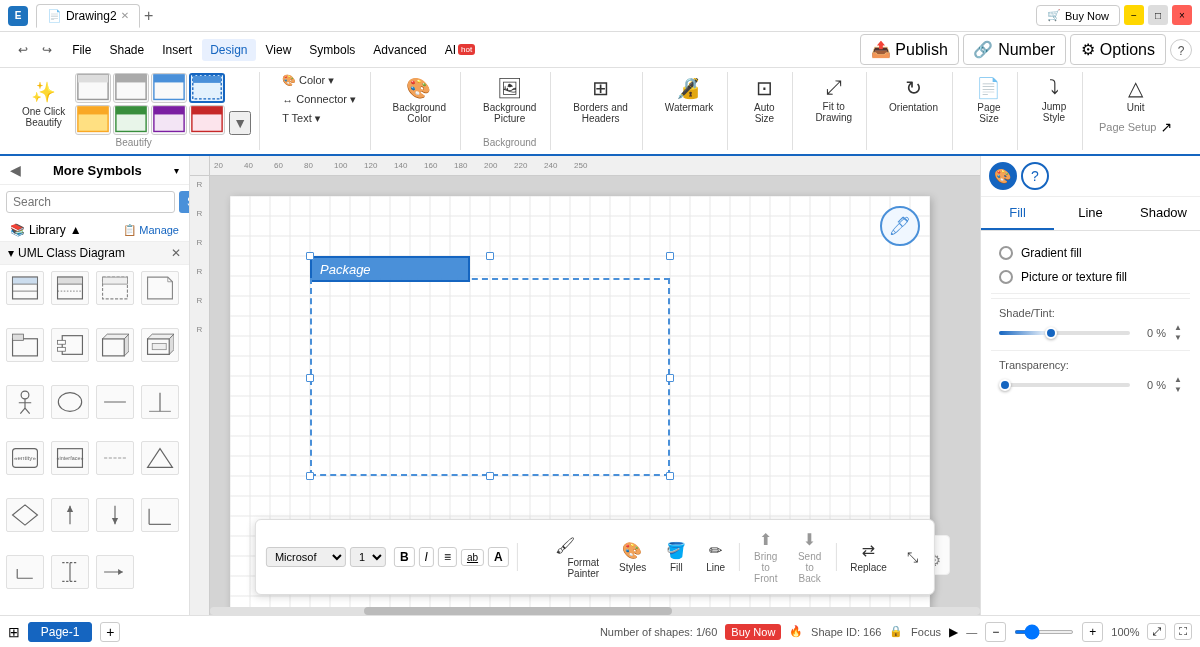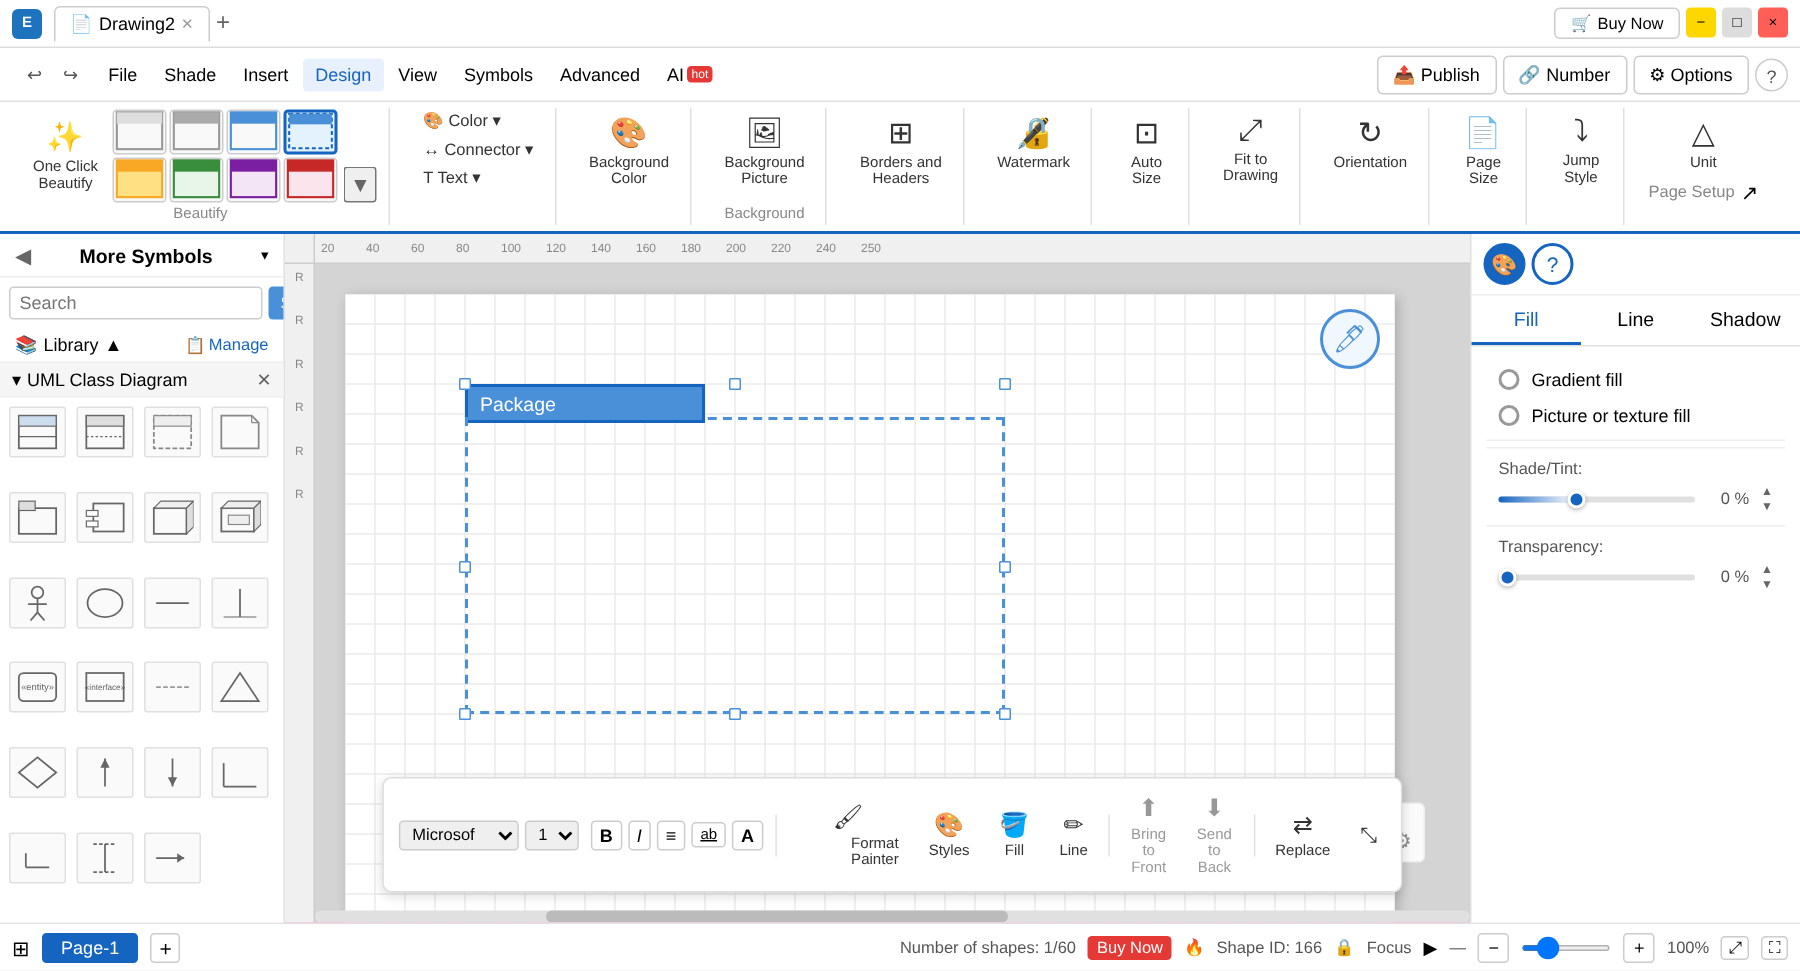--- a/index.html
+++ b/index.html
@@ -25,21 +25,21 @@
     
     #menubar {
       display: flex; align-items: center; height: 36px; background: #fff;
       border-bottom: 1px solid #e0e0e0; padding: 0 8px; gap: 2px;
     }
     .menu-nav { display: flex; align-items: center; gap: 2px; }
     .menu-btn { padding: 4px 8px; border: none; background: none; cursor: pointer; font-size: 12px; border-radius: 3px; }
     .menu-btn.active { background: #e8f0fe; color: #1565c0; }
     .undo-redo { display: flex; gap: 2px; margin: 0 4px; }
     .icon-btn { padding: 4px 6px; border: none; background: none; cursor: pointer; font-size: 12px; border-radius: 3px; color: #555; }
-    .publish-btn { display: flex; align-items: center; gap: 4px; padding: 5px 10px; border: 1px solid #ccc; border-radius: 4px; background: #fff; cursor: pointer; font-size: 12px; margin-left: auto; }
+    .publish-btn { display: flex; align-items: center; gap: 4px; padding: 5px 10px; border: 1px solid #ccc; border-radius: 4px; background: #fff; cursor: pointer; font-size: 16px; margin-left: auto; }
 
     
     #ribbon {
       display: flex; align-items: stretch; height: 88px; background: #fff;
       border-bottom: 2px solid #1565c0; padding: 4px 8px; gap: 8px;
     }
     .ribbon-group { display: flex; flex-direction: column; align-items: center; padding: 0 8px; border-right: 1px solid #e0e0e0; gap: 2px; }
     .ribbon-group:last-child { border-right: none; }
     .ribbon-group-label { font-size: 10px; color: #888; margin-top: auto; padding-bottom: 2px; }
     .ribbon-items { display: flex; align-items: center; gap: 4px; flex: 1; }
@@ -67,33 +67,33 @@
     .library-header { display: flex; align-items: center; justify-content: space-between; padding: 4px 10px; border-bottom: 1px solid #eee; font-size: 12px; }
     .library-header .lib-title { font-weight: 500; display: flex; align-items: center; gap: 4px; }
     .manage-btn { font-size: 11px; color: #1565c0; cursor: pointer; background: none; border: none; display: flex; align-items: center; gap: 2px; }
     .category-header { display: flex; align-items: center; justify-content: space-between; padding: 4px 8px; background: #f5f5f5; border-bottom: 1px solid #eee; font-size: 12px; cursor: pointer; }
     .shapes-grid { display: grid; grid-template-columns: repeat(4, 1fr); gap: 3px; padding: 6px; overflow-y: auto; flex: 1; }
     .shape-cell { width: 38px; height: 34px; border: 1px solid #e0e0e0; background: #fafafa; border-radius: 2px; display: flex; align-items: center; justify-content: center; cursor: pointer; font-size: 11px; color: #555; overflow: hidden; }
     .shape-cell svg { width: 28px; height: 26px; }
 
     
     #canvas-area {
-      flex: 1; background: #f9a8d4; position: relative; overflow: hidden;
+      flex: 1; background: #4d7c0f; position: relative; overflow: hidden;
       display: flex; flex-direction: column;
     }
     .ruler-corner { width: 20px; height: 20px; background: #f0f0f0; border-right: 1px solid #ccc; border-bottom: 1px solid #ccc; flex-shrink: 0; }
     .ruler-h { height: 20px; background: #f0f0f0; border-bottom: 1px solid #ccc; display: flex; align-items: center; overflow: hidden; }
     .ruler-v { width: 20px; background: #f0f0f0; border-right: 1px solid #ccc; display: flex; flex-direction: column; overflow: hidden; }
     .ruler-mark { font-size: 8px; color: #888; user-select: none; }
     .canvas-scroll { flex: 1; position: relative; overflow: hidden; background: #d0d0d0; }
     .canvas-page { position: absolute; top: 20px; left: 20px; width: 700px; height: 520px; background: #fff; box-shadow: 2px 2px 8px rgba(0,0,0,0.2); }
     .grid-overlay { position: absolute; top: 0; left: 0; width: 100%; height: 100%; background-image: repeating-linear-gradient(#e8e8e8 0px, transparent 1px, transparent 19px, #e8e8e8 20px), repeating-linear-gradient(90deg, #e8e8e8 0px, transparent 1px, transparent 19px, #e8e8e8 20px); pointer-events: none; }
 
     
-    .package-shape { position: absolute; top: 60px; left: 80px; width: 360px; height: 220px; }
+    .package-shape { position: absolute; top: 60px; left: 80px; width: 360px; height: 220px; font-style: italic; }
     .package-tab { position: absolute; top: 0; left: 0; width: 160px; height: 26px; background: #4a90d9; border: 2px solid #1565c0; display: flex; align-items: center; padding: 0 8px; color: #fff; font-size: 13px; font-weight: 500; }
     .package-body { position: absolute; top: 22px; left: 0; width: 100%; height: calc(100% - 22px); border: 2px dashed #4a90d9; background: transparent; }
     
     .sel-handle { position: absolute; width: 8px; height: 8px; background: #fff; border: 1px solid #4a90d9; border-radius: 1px; }
 
     
     .float-toolbar { position: absolute; bottom: 20px; left: 50%; transform: translateX(-50%); background: #fff; border: 1px solid #ddd; border-radius: 6px; padding: 6px 10px; display: flex; align-items: center; gap: 8px; box-shadow: 0 2px 8px rgba(0,0,0,0.15); z-index: 10; }
     .ft-btn { display: flex; flex-direction: column; align-items: center; gap: 2px; padding: 4px 6px; border: none; background: none; cursor: pointer; border-radius: 3px; font-size: 10px; color: #333; }
     .ft-icon { font-size: 16px; }
     .ft-divider { width: 1px; height: 28px; background: #e0e0e0; }

